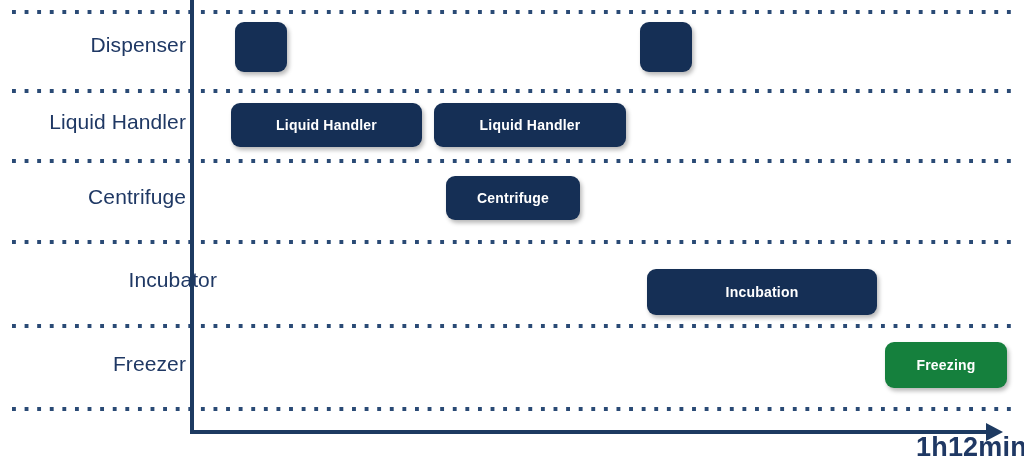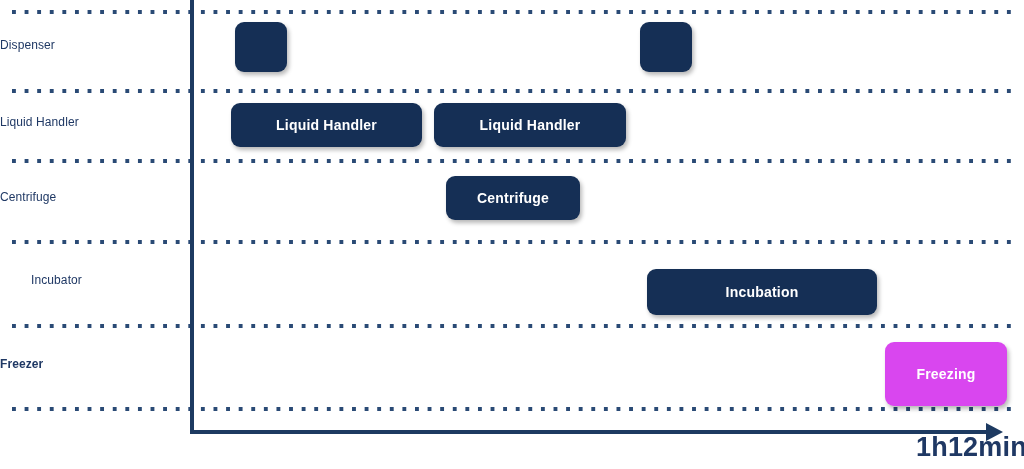--- a/index.html
+++ b/index.html
@@ -50,23 +50,23 @@
     border-top: 9px solid transparent;
     border-bottom: 9px solid transparent;
     border-left: 17px solid #1d3a61;
   }
 
   
   .row-label {
     position: absolute;
     left: 0;
     width: 186px;
-    text-align: left;
+    text-align: right;
     color: #1f3864;
-    font-size: 12px;
+    font-size: 21px;
     line-height: 24px;
     letter-spacing: 0.1px;
     white-space: nowrap;
   }
 
   
   .bar {
     position: absolute;
     background: #152f55;
     border-radius: 9px;
@@ -106,21 +106,21 @@
       <div class="gridline" style="top: 240px;"></div>
       <div class="gridline" style="top: 324px;"></div>
       <div class="gridline" style="top: 407px;"></div>
     </div>
 
   <div id="row-labels-layer">
       <div class="row-label" style="top: 33px;">Dispenser</div>
       <div class="row-label" style="top: 110px;">Liquid Handler</div>
       <div class="row-label" style="top: 185px;">Centrifuge</div>
       <div class="row-label" style="top: 268px; padding-left: 31px;">Incubator</div>
-      <div class="row-label" style="top: 352px; font-weight: bold;">Freezer</div>
+      <div class="row-label" style="top: 352px;">Freezer</div>
     </div>
 
   <div id="bars-layer">
       <div class="bar" style="left: 235px; top: 22px; width: 52px; height: 50px; background: rgb(21, 47, 85);">
         <span class="bar-label"></span>
       </div>
       <div class="bar" style="left: 640px; top: 22px; width: 52px; height: 50px; background: rgb(21, 47, 85);">
         <span class="bar-label"></span>
       </div>
       <div class="bar" style="left: 231px; top: 103px; width: 191px; height: 44px; background: rgb(21, 47, 85);">
@@ -128,21 +128,21 @@
       </div>
       <div class="bar" style="left: 434px; top: 103px; width: 192px; height: 44px; background: rgb(21, 47, 85);">
         <span class="bar-label">Liquid Handler</span>
       </div>
       <div class="bar" style="left: 446px; top: 176px; width: 134px; height: 44px; background: rgb(21, 47, 85);">
         <span class="bar-label">Centrifuge</span>
       </div>
       <div class="bar" style="left: 647px; top: 258px; width: 230px; height: 46px; background: rgb(21, 47, 85); margin-top: 11px;">
         <span class="bar-label">Incubation</span>
       </div>
-      <div class="bar" style="left: 885px; top: 342px; width: 122px; height: 64px; background: #d946ef;">
+      <div class="bar" style="left: 885px; top: 342px; width: 122px; height: 46px; background: #15803d;">
         <span class="bar-label">Freezing</span>
       </div>
     </div>
 
   <div class="axis-y" style="left:190px; top:0px; height:434px;"></div>
   <div class="axis-x" style="left:190px; top:430px; width:798px;"></div>
   <div class="axis-arrow" style="left:986px; top:423px;"></div>
 
   <div class="duration-label" style="left:916px; top:432px;">1h12min</div>
 

